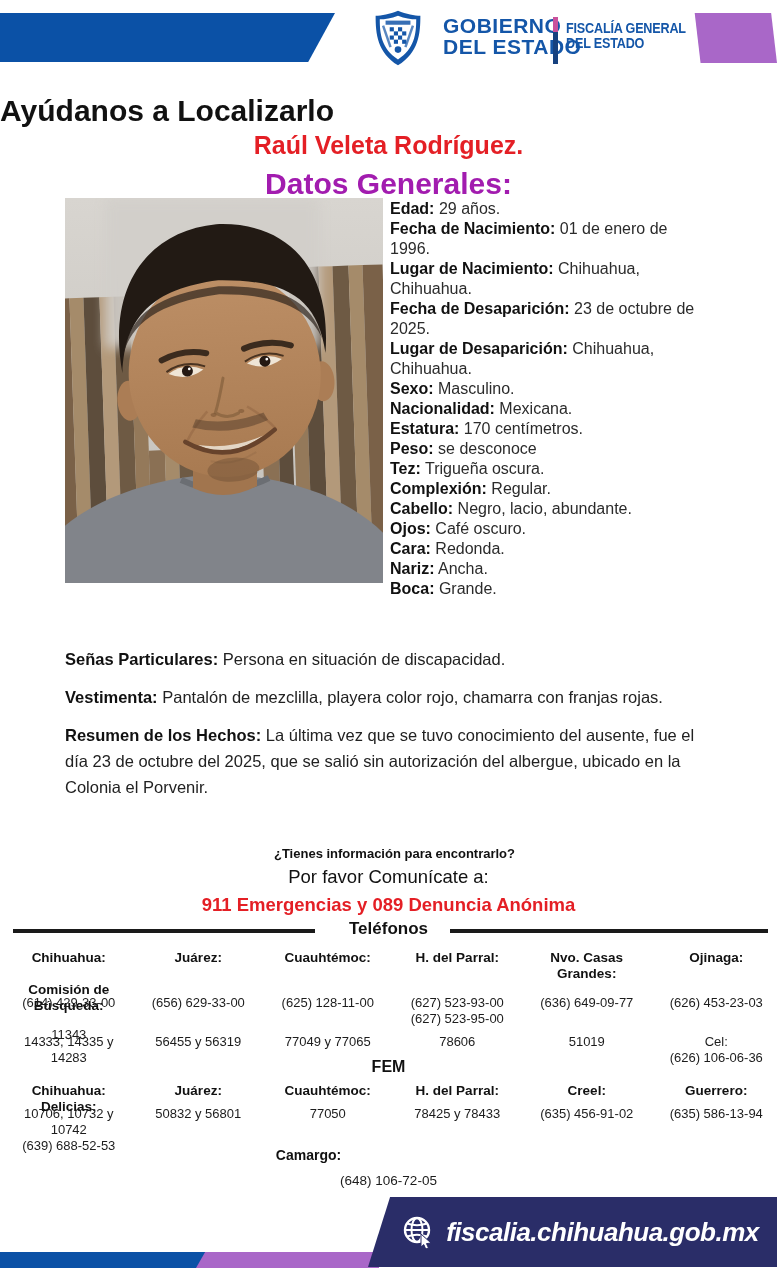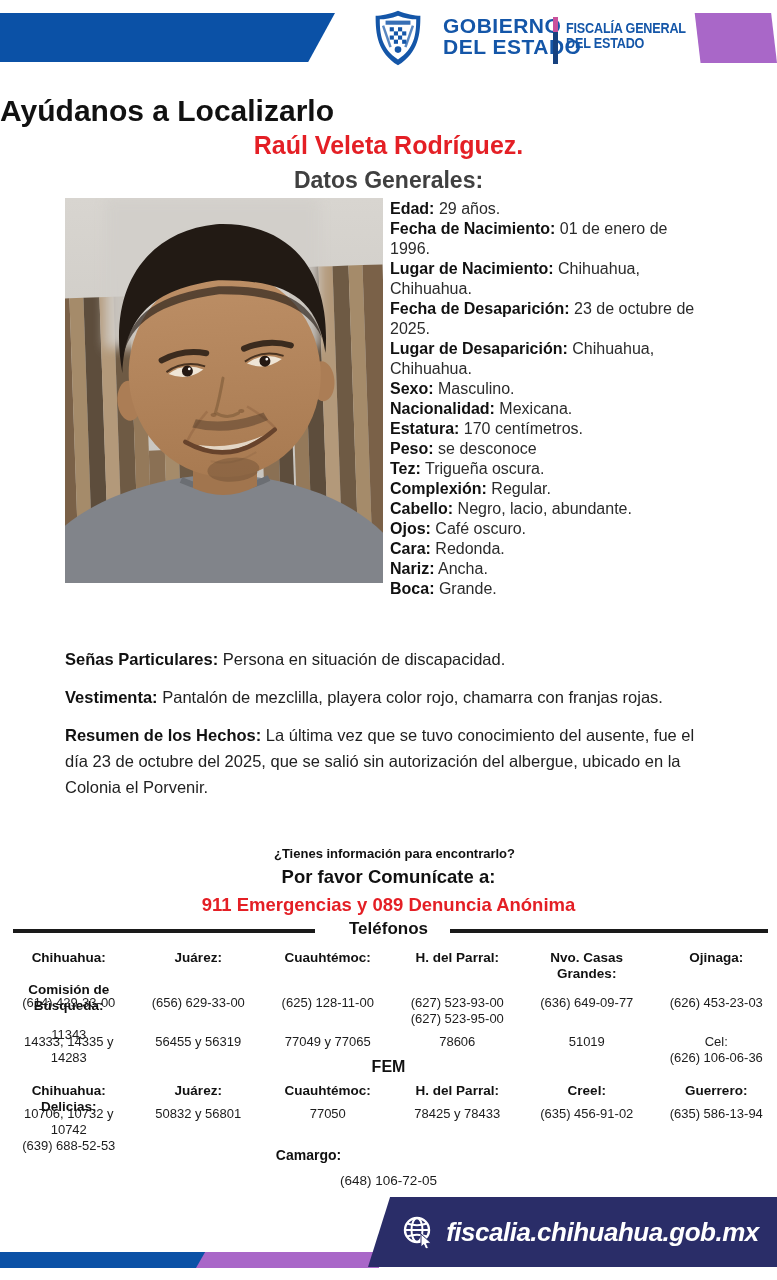--- a/index.html
+++ b/index.html
@@ -16,34 +16,34 @@
   .logo-divider{position:absolute;left:553px;top:17px;width:5px;height:47px;
         background:linear-gradient(#c9519c 0 15px,#16417f 15px 100%);}
   .org2{position:absolute;left:566px;top:21px;font-weight:bold;color:#1456a8;
         font-size:14px;line-height:15px;letter-spacing:-0.2px;transform:scaleX(.9);transform-origin:left top;}
   
   .title-main{position:absolute;left:0;top:94px;width:777px;text-align:left;
         font-size:30px;font-weight:bold;color:#111;}
   .title-name{position:absolute;left:0;top:131px;width:777px;text-align:center;
         font-size:25px;font-weight:bold;color:#e41f25;}
   .title-section{position:absolute;left:0;top:167px;width:777px;text-align:center;
-        font-size:23px;font-weight:bold;color:#404040;}
+        font-size:30px;font-weight:bold;color:#a21caf;}
   
   .photo{position:absolute;left:65px;top:198px;width:318px;height:385px;background:#c9c6c1;}
   .datos{position:absolute;left:390px;top:199px;width:318px;font-size:16px;line-height:20px;color:#2b2b2b;}
   .datos .row{margin:0;}
   .datos b{color:#111;}
   
   .paras{position:absolute;left:65px;top:646px;width:652px;font-size:16.5px;line-height:26px;color:#222;}
   .paras p{margin:0 0 12px 0;}
   .paras b{color:#111;}
   
   .contact{position:absolute;left:0;top:846px;width:777px;text-align:center;}
   .contact .q{font-size:13px;font-weight:bold;color:#111;margin:0 0 5px 12px;}
-  .contact .r{font-size:18.5px;font-weight:bold;color:#111;margin:0 0 6px 0;}
+  .contact .r{font-size:18.5px;font-weight:normal;color:#111;margin:0 0 6px 0;}
   .contact .e{font-size:18.5px;font-weight:bold;color:#e41f25;margin:0;}
   
   .tel-divider{position:absolute;left:0;top:916px;width:777px;height:30px;}
   .tel-divider .line-l{position:absolute;left:13px;top:13px;width:302px;height:4px;background:#1a1a1a;}
   .tel-divider .line-r{position:absolute;left:450px;top:13px;width:318px;height:4px;background:#1a1a1a;}
   .tel-divider .lbl{position:absolute;left:0;top:3px;width:777px;text-align:center;
         font-size:17px;font-weight:bold;color:#111;}
   
   .grid7{position:absolute;left:4px;width:777px;display:grid;grid-template-columns:repeat(6,1fr);}
   .grid7 .cell{padding:0 5px;text-align:center;font-size:13px;line-height:16px;color:#1c1c1c;white-space:pre-line;}

